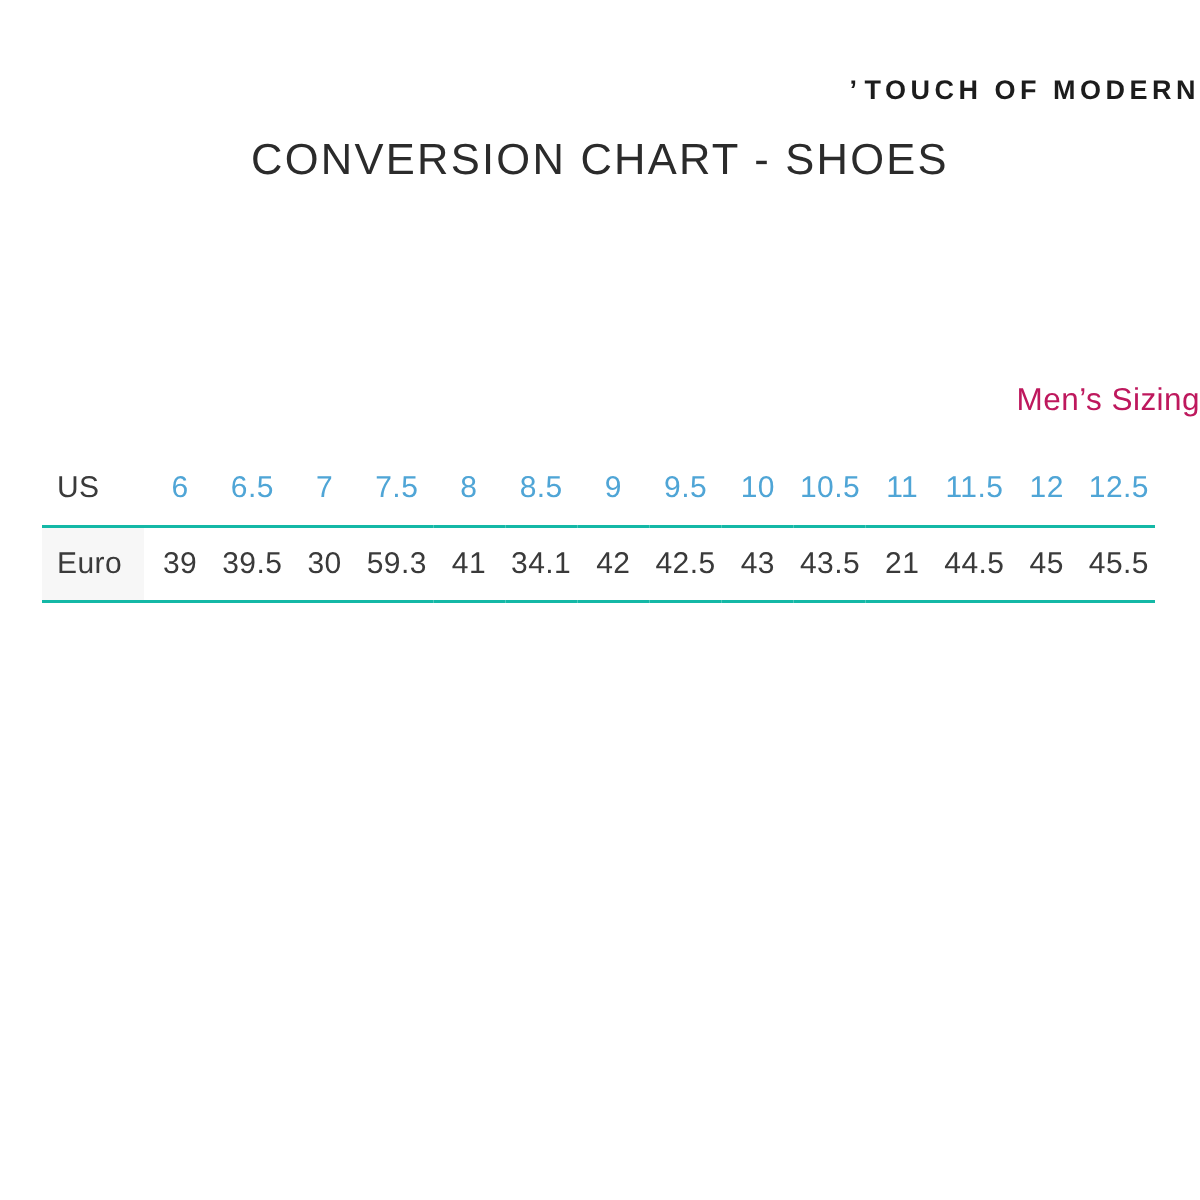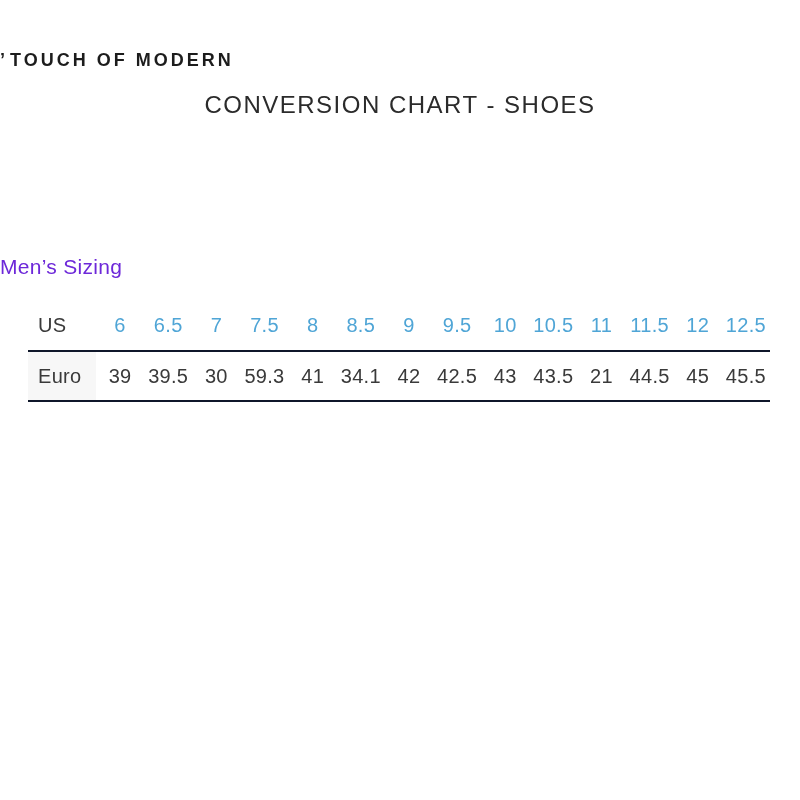--- a/index.html
+++ b/index.html
@@ -13,65 +13,65 @@
     width: 800px;
     height: 800px;
     background: #ffffff;
     overflow: hidden;
   }
   .brand {
     position: absolute;
     top: 50px;
     left: 0;
     width: 800px;
-    text-align: left;
+    text-align: right;
     font-size: 18px;
     font-weight: 700;
     letter-spacing: 3px;
     color: #1c1c1c;
     white-space: nowrap;
   }
   .brand .mark {
     font-weight: 700;
     margin-right: 2px;
   }
   .chart-title {
     position: absolute;
     top: 91px;
     left: 0;
     width: 800px;
     text-align: center;
-    font-size: 24px;
+    font-size: 29px;
     font-weight: 400;
     letter-spacing: 1.5px;
     color: #2b2b2b;
     white-space: nowrap;
   }
   .section-heading {
     position: absolute;
     top: 255px;
     left: 0;
     width: 800px;
-    text-align: left;
+    text-align: right;
     font-size: 21px;
     font-weight: 400;
     letter-spacing: 0.3px;
-    color: #6d28d9;
+    color: #be185d;
   }
   table.size-table {
     position: absolute;
     left: 28px;
     top: 301px;
     width: 742px;
     border-collapse: collapse;
     table-layout: fixed;
   }
   table.size-table tr {
     height: 50px;
-    border-bottom: 2px solid #0f172a;
+    border-bottom: 2px solid #14b8a6;
   }
   table.size-table td {
     font-size: 20px;
     color: #3a3a3a;
     text-align: center;
     vertical-align: middle;
     padding: 0;
     letter-spacing: 0.3px;
   }
   table.size-table td.label {

